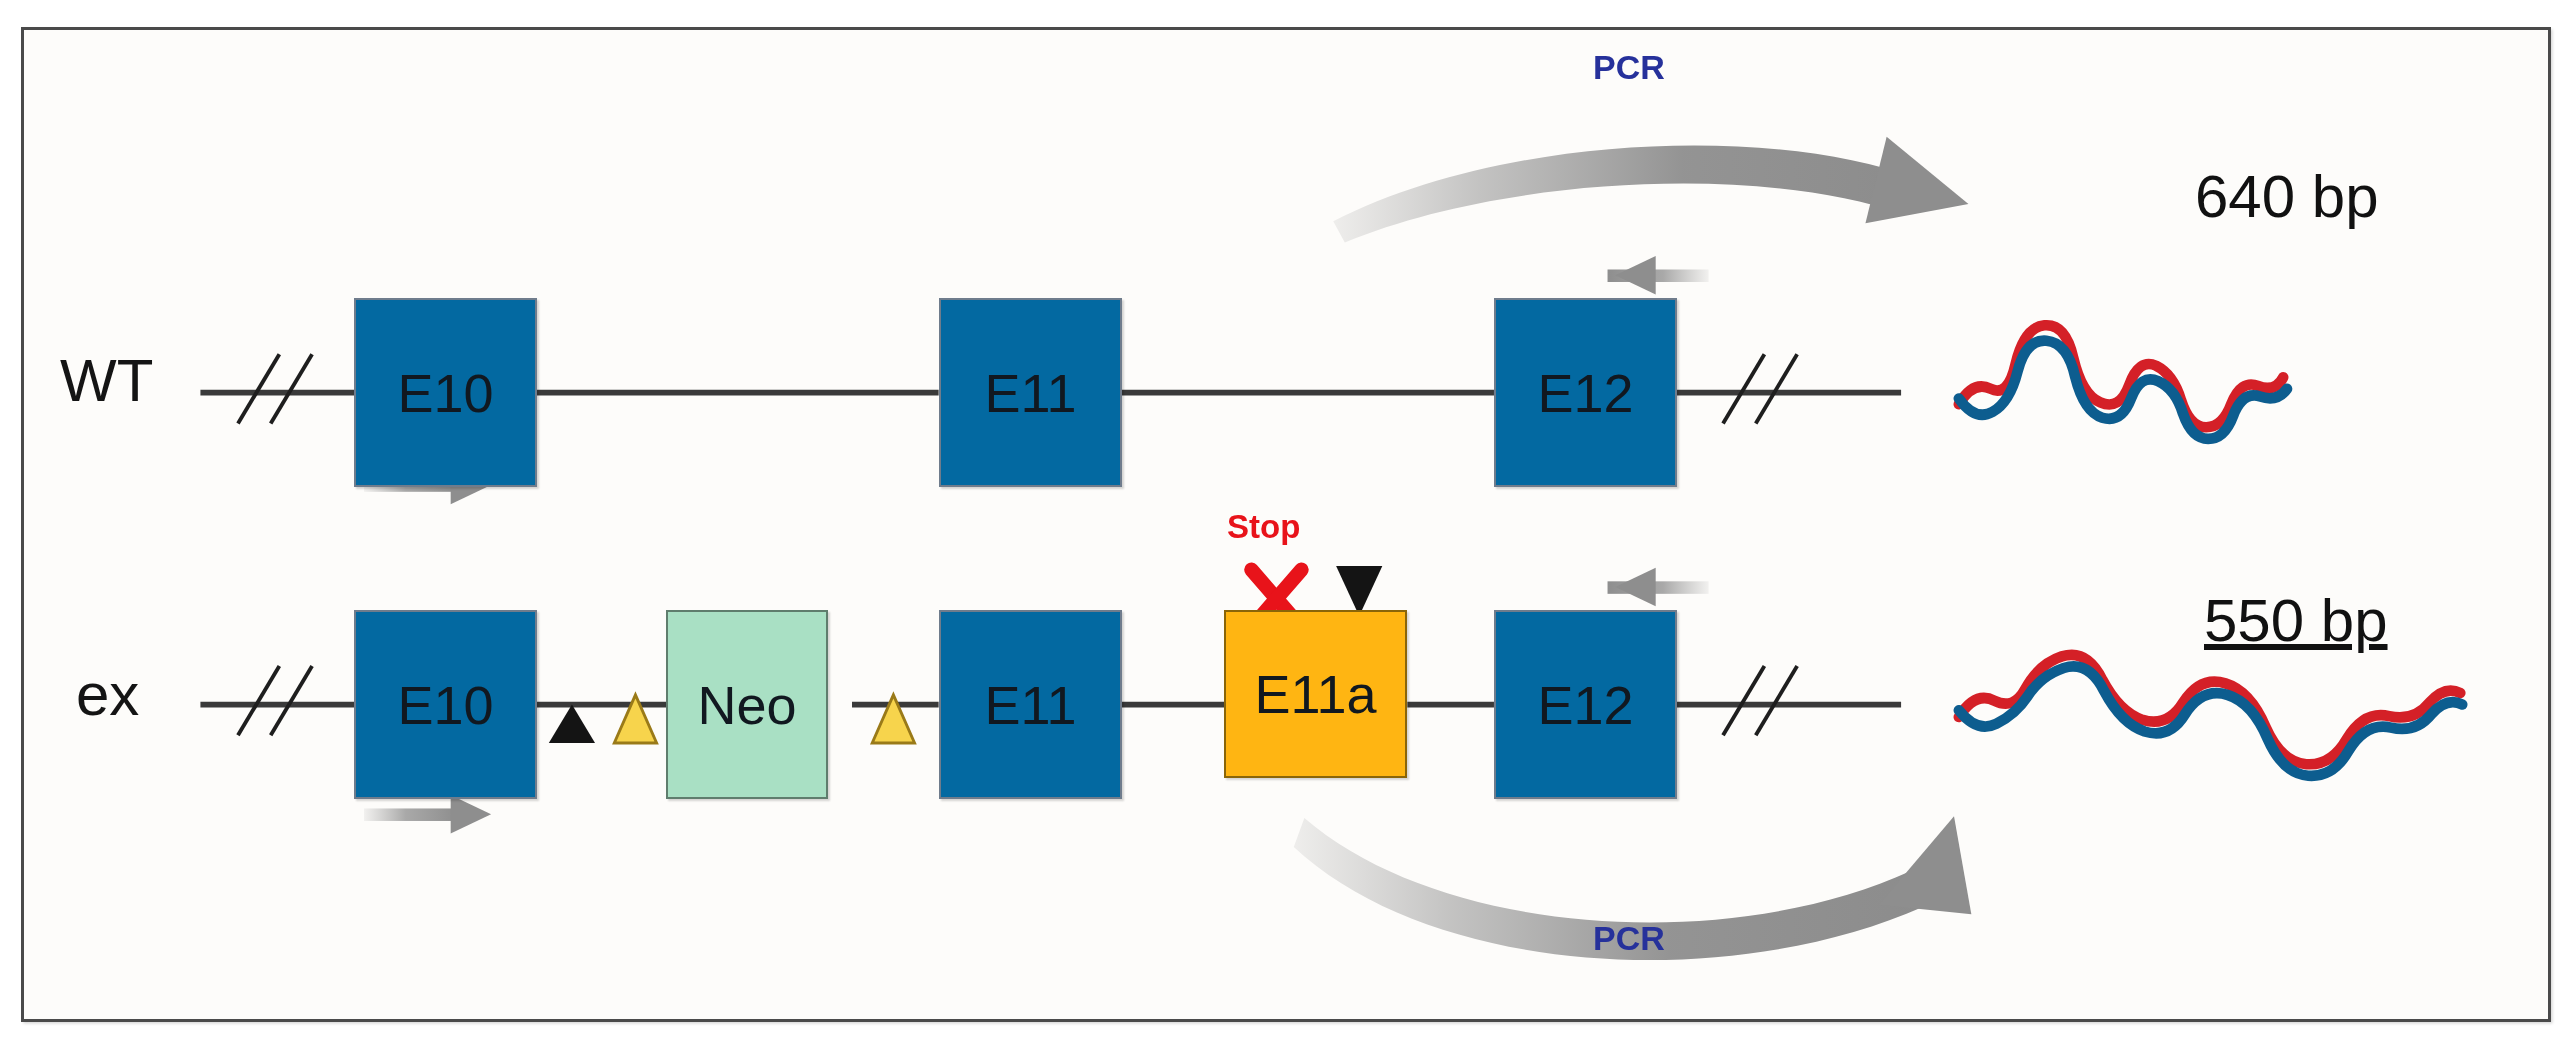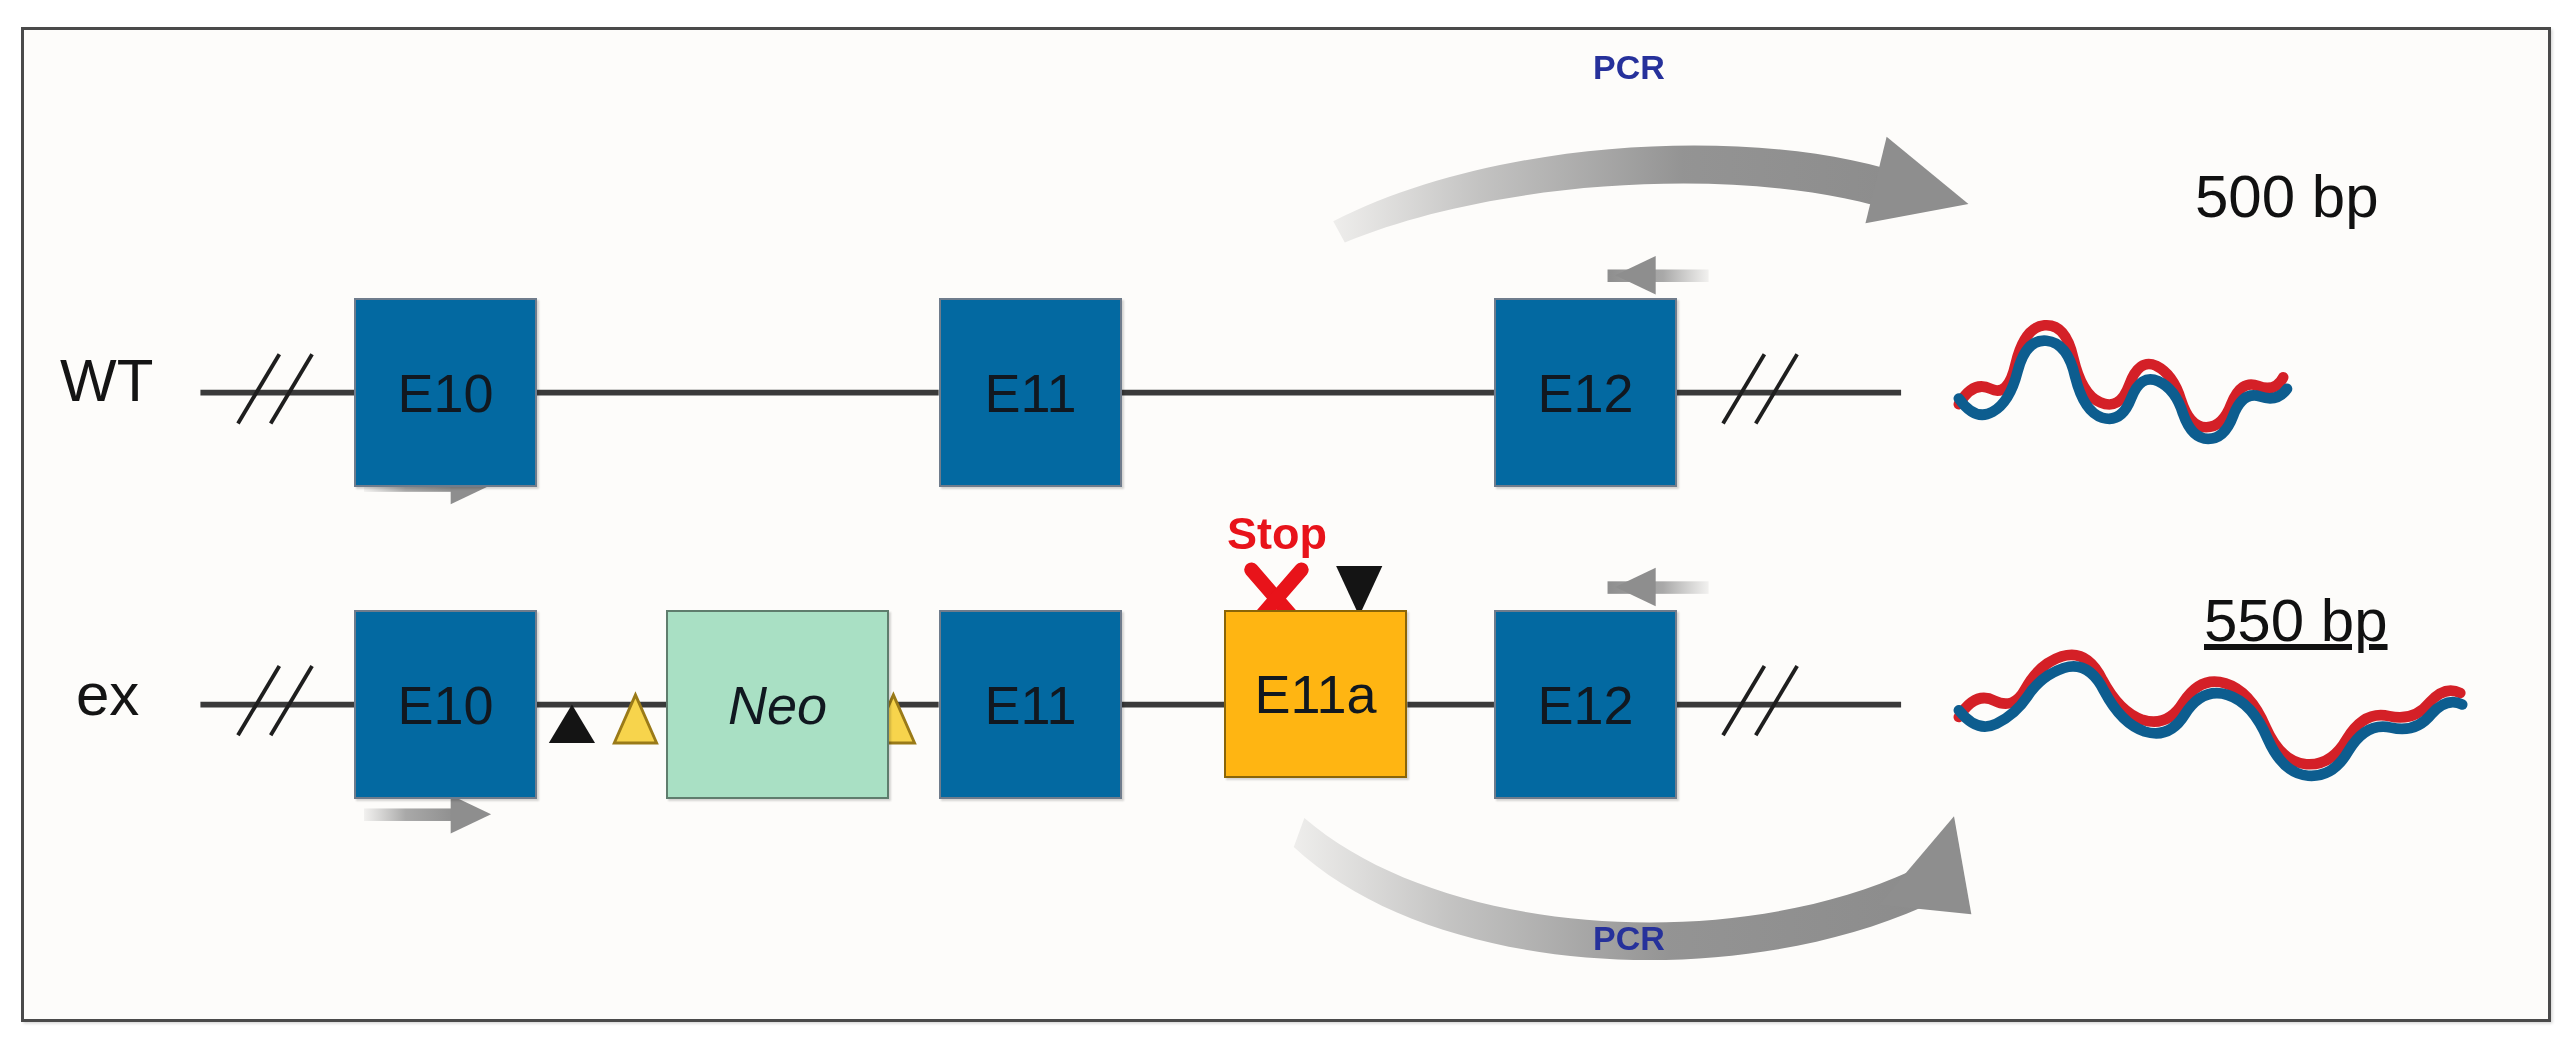--- a/index.html
+++ b/index.html
@@ -81,21 +81,21 @@
     color: #26319b;
     font-weight: bold;
     white-space: nowrap;
     font-family: "Liberation Sans", sans-serif;
   }
   #pcr-top { left: 1593px; top: 48px; }
   #pcr-bottom { left: 1593px; top: 919px; }
 
   .stop-label {
     position: absolute;
-    font-size: 45px;
+    font-size: 33px;
     color: #e8131a;
     font-weight: bold;
     white-space: nowrap;
     font-family: "Liberation Sans", sans-serif;
   }
   #stop-text { left: 1227px; top: 508px; }
 </style>
 </head>
 <body>
 
@@ -252,35 +252,35 @@
   <div class="exon-box" style="left:939px; top:298px; width:183px; height:189px;">
     <span>E11</span>
   </div>
   <div class="exon-box" style="left:1494px; top:298px; width:183px; height:189px;">
     <span>E12</span>
   </div>
 
   <div class="exon-box" style="left:354px; top:610px; width:183px; height:189px;">
     <span>E10</span>
   </div>
-  <div class="exon-box neo" style="left:666px; top:610px; width:223px; height:189px;font-style:italic;">
+  <div class="exon-box neo" style="left:666px; top:610px; width:162px; height:189px;">
     <span>Neo</span>
   </div>
   <div class="exon-box" style="left:939px; top:610px; width:183px; height:189px;">
     <span>E11</span>
   </div>
   <div class="exon-box alt" style="left:1224px; top:610px; width:183px; height:168px;">
     <span>E11a</span>
   </div>
   <div class="exon-box" style="left:1494px; top:610px; width:183px; height:189px;">
     <span>E12</span>
   </div>
 
   <span class="stop-label" id="stop-text">Stop</span>
 
   <span class="pcr-label" id="pcr-top">PCR</span>
   <span class="pcr-label" id="pcr-bottom">PCR</span>
 
-  <span class="bp-label" id="bp-wt">500 bp</span>
+  <span class="bp-label" id="bp-wt">640 bp</span>
   <span class="bp-label" id="bp-ex">550 bp</span>
 
 </div>
 
 
 </body></html>

